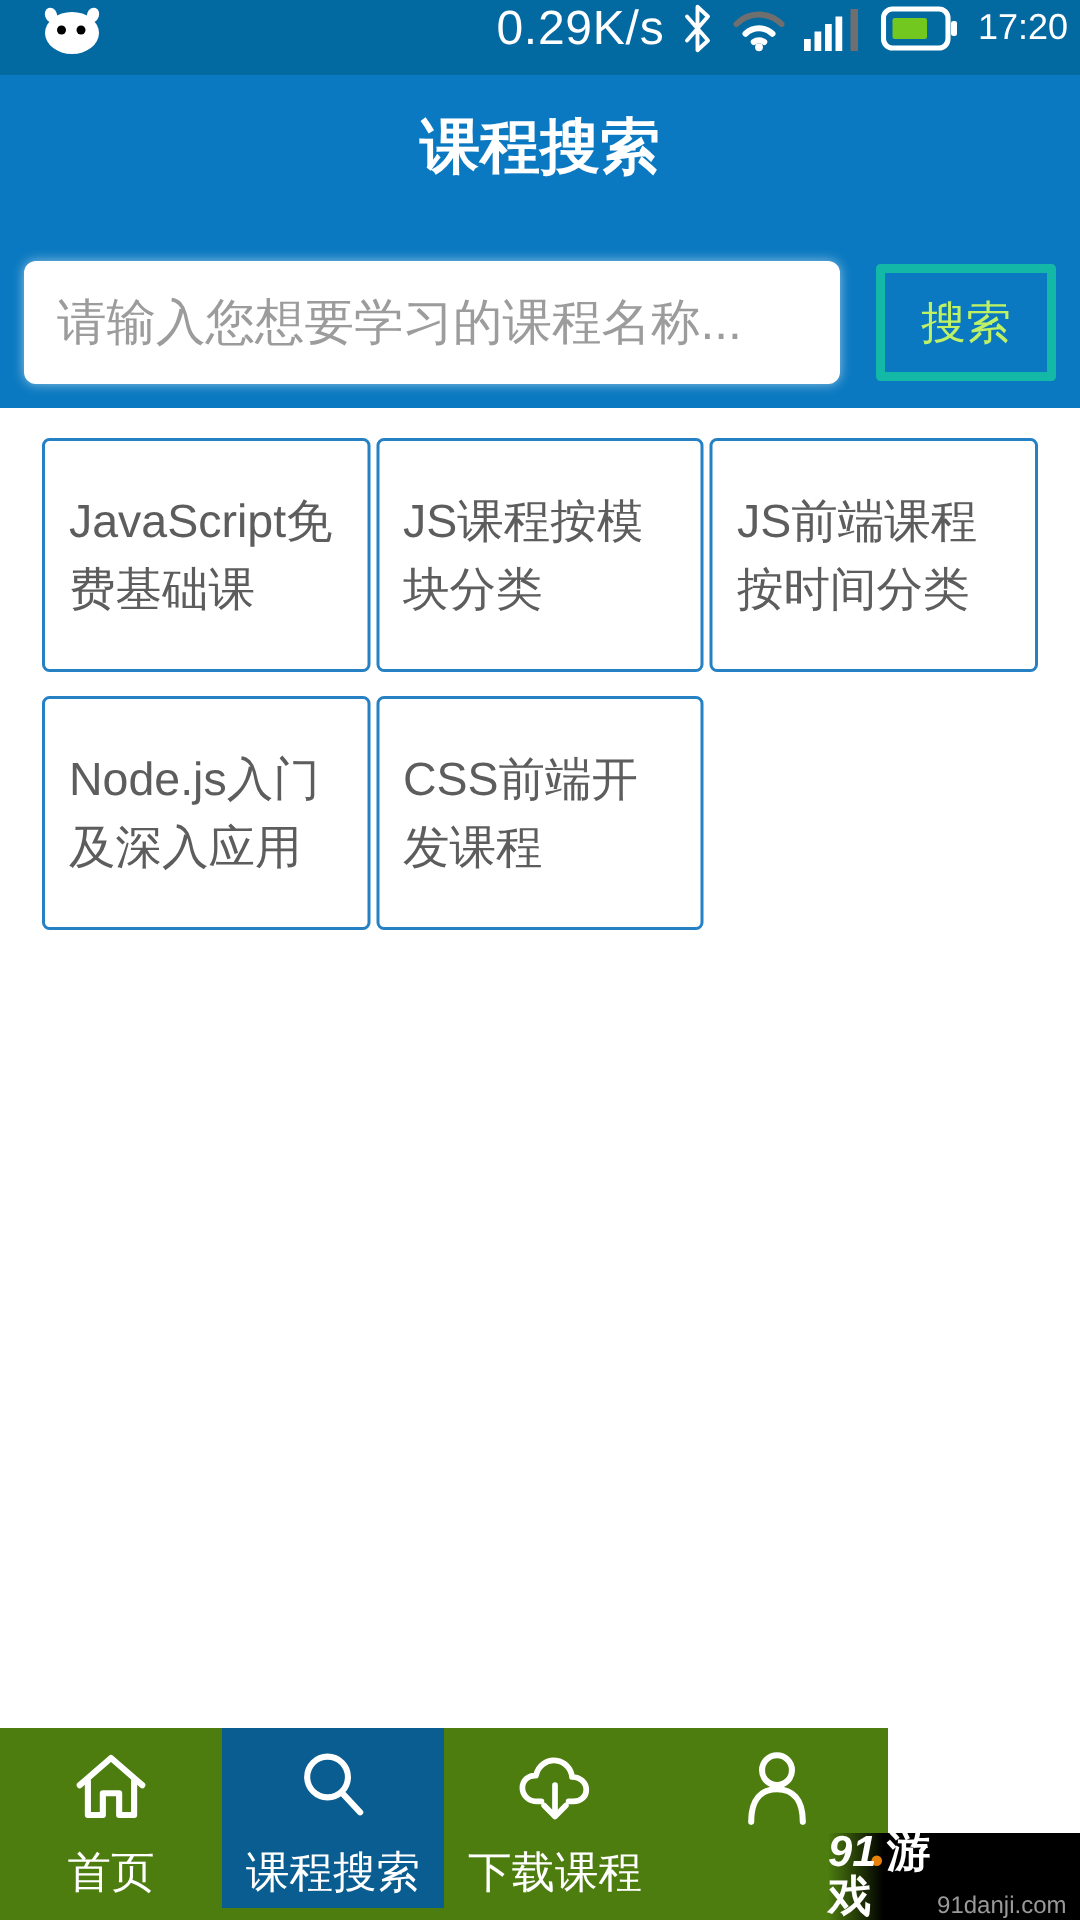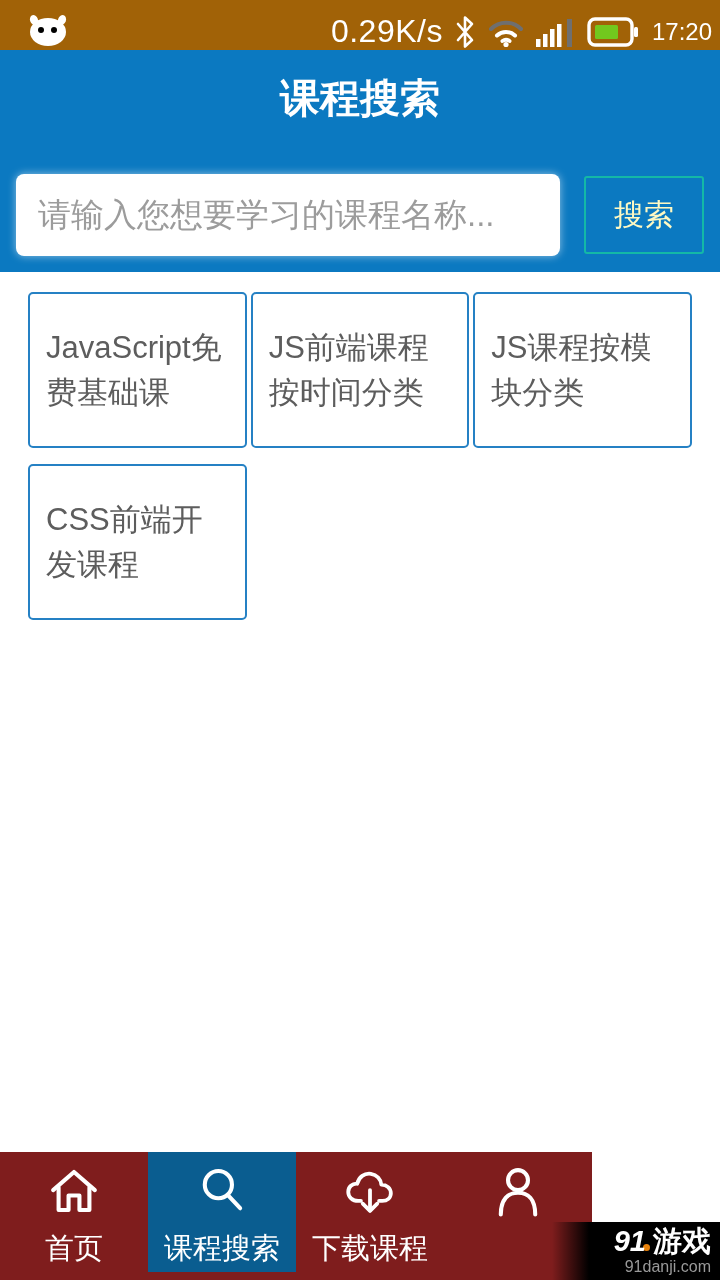--- a/index.html
+++ b/index.html
@@ -5,22 +5,22 @@
   html,body { margin:0; padding:0; }
   body {
     width:720px; height:1280px;
     font-family:"Liberation Sans", sans-serif;
     background:#ffffff;
     position:relative;
     overflow:hidden;
   }
   
   .statusbar {
-    height:50px; background:#a16207;
-    display:flex; align-items:flex-end;
+    height:50px; background:#0369a1;
+    display:flex; align-items:flex-start;
     padding:0 8px 0 0; box-sizing:border-box;
     color:#fff;
   }
   .sb-android { margin-left:22px; display:flex; align-items:center; }
   .sb-right { margin-left:auto; display:flex; align-items:center; gap:11px; }
   .sb-speed { font-size:32px; color:#fff; letter-spacing:0.5px; }
   .sb-time  { font-size:24px; color:#fff; margin-left:2px; }
   .sb-icon  { display:flex; align-items:center; }
 
   
@@ -38,22 +38,22 @@
     flex:1; height:82px; box-sizing:border-box;
     border:none; outline:none; border-radius:8px;
     background:#fff; font-size:33px; color:#be185d;
     padding:0 22px;
     font-family:"Liberation Sans", sans-serif;
     box-shadow:0 0 8px rgba(255,255,255,0.55);
   }
   .search-input::placeholder { color:#9c9c9c; }
   .search-btn {
     width:120px; height:78px; margin-left:24px;
-    background:transparent; border:2px solid #14b8a6; border-radius:3px;
-    color:#fef9c3; font-size:30px;
+    background:transparent; border:6px solid #14b8a6; border-radius:3px;
+    color:#bef264; font-size:30px;
     font-family:"Liberation Sans", sans-serif;
     box-sizing:border-box; cursor:pointer;
   }
 
   
   .content { background:#fff; }
   .cat-row {
     padding:30px 0 0 26px;
     color:#0d76bb; font-size:31px; font-weight:bold;
     display:flex; align-items:center;
@@ -71,21 +71,21 @@
     display:flex; align-items:center;
     padding:0 16px;
     font-size:31px; line-height:45px; color:#5d5d5d;
     background:#fff; cursor:pointer;
   }
 
   
   .tabbar {
     position:absolute; left:0; bottom:0;
     width:592px; height:128px; box-sizing:border-box;
-    background:#7f1d1d;
+    background:#4d7c0f;
     display:flex;
     padding-bottom:8px;
   }
   .tab {
     flex:1; height:100%;
     display:flex; flex-direction:column;
     align-items:center; justify-content:flex-start;
     padding-top:8px; box-sizing:border-box;
     cursor:pointer;
   }
@@ -94,21 +94,21 @@
   .tab-label {
     color:#fff; font-size:29px; margin-top:9px;
     white-space:nowrap;
   }
 
   
   .watermark {
     position:absolute; right:0; bottom:0;
     width:168px; height:58px;
     background:linear-gradient(90deg, rgba(0,0,0,0) 0%, #000 22%);
-    display:flex; flex-direction:column;
+    display:flex; flex-direction:row;
     align-items:flex-end; justify-content:center;
     padding-right:9px; box-sizing:border-box;
     z-index:6;
   }
   .wm-title { color:#fff; font-size:29px; font-weight:bold; line-height:30px; }
   .wm-num { font-style:italic; position:relative; margin-right:3px; }
   .wm-dot {
     display:inline-block; width:7px; height:7px; border-radius:50%;
     background:#e8820c; vertical-align:baseline; margin-left:-6px; margin-right:3px;
   }
@@ -170,24 +170,27 @@
   </div>
 </div>
 
 <div class="content">
 
   <div class="cat-grid">
     <div class="cat-card">
       <span>JavaScript免费基础课</span>
     </div>
     <div class="cat-card">
+      <span>JS课程按模块分类</span>
+    </div>
+    <div class="cat-card">
       <span>JS前端课程按时间分类</span>
     </div>
     <div class="cat-card">
-      <span>JS课程按模块分类</span>
+      <span>Node.js入门及深入应用</span>
     </div>
     <div class="cat-card">
       <span>CSS前端开发课程</span>
     </div>
   </div>
 </div>
 
 <div class="tabbar">
 
   <div class="tab">

